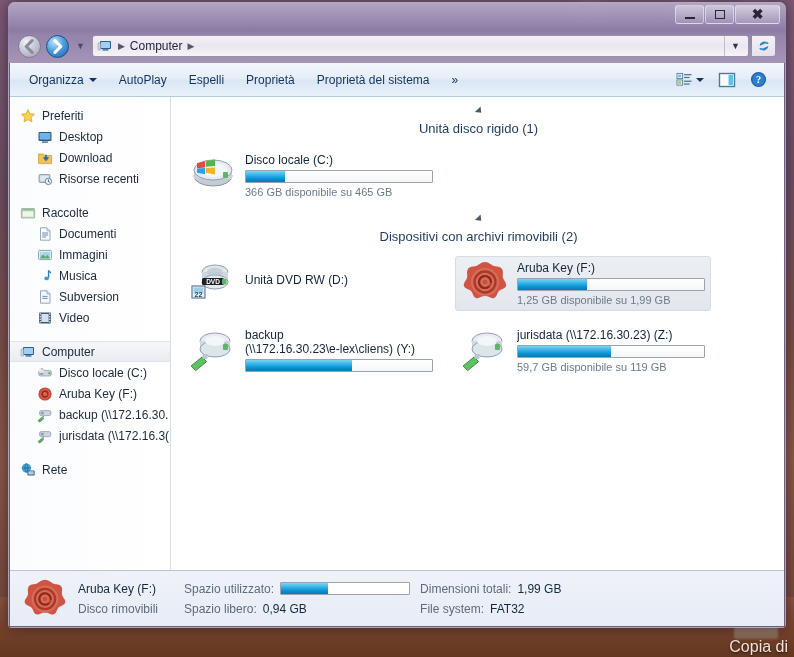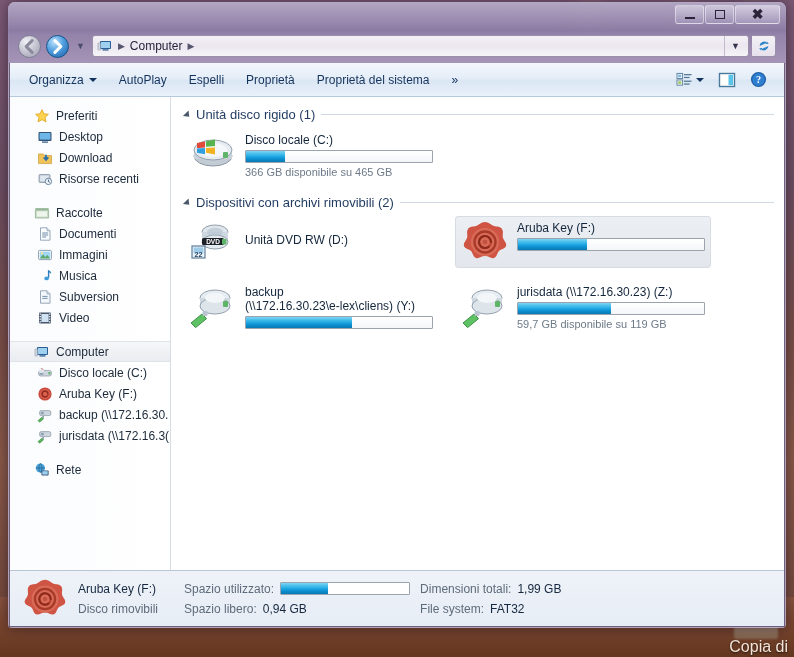--- a/index.html
+++ b/index.html
@@ -332,21 +332,21 @@
     background: linear-gradient(90deg, #fbfcfe 0%, #ffffff 100%);
     border-right: 1px solid #d7dde5;
     padding-top: 8px;
     overflow: hidden;
     position: relative;
   }
   .nav-node {
     display: flex;
     align-items: center;
     height: 21px;
-    padding-left: 24px;
+    padding-left: 10px;
     gap: 6px;
     font-size: 12px;
     color: #1c2a3a;
     white-space: nowrap;
     cursor: default;
     position: relative;
   }
   .nav-node.child { padding-left: 27px; }
   .nav-node.selected {
     background: linear-gradient(180deg, #f6f7f9 0%, #e9ecf1 100%);
@@ -370,20 +370,21 @@
     overflow: hidden;
     position: relative;
     padding: 10px 0 0 12px;
   }
   .group-head {
     display: flex;
     align-items: center;
     gap: 6px;
     margin-bottom: 6px;
     padding-right: 10px;
+    flex-direction: column;
   }
   .grp-arrow {
     width: 0; height: 0;
     border-left: 5px solid #4a5a6a;
     border-top: 4px solid transparent;
     border-bottom: 4px solid transparent;
     transform: rotate(45deg);
     flex: none;
     margin-left: 2px;
   }
@@ -892,20 +893,21 @@
                 <circle cx="24" cy="22" r="6" fill="none" stroke="#b8442f" stroke-width="2.2"></circle>
                 <path d="M30 22 a6 6 0 1 0-2.4 4.8" fill="none" stroke="#8c2a1c" stroke-width="2.2" stroke-linecap="round"></path>
                 <circle cx="24" cy="22" r="2.4" fill="#c05340"></circle>
               </svg>
             </span>
             <div class="tile-body">
               <div class="tile-name">Aruba Key (F:)</div>
               <div class="bar">
                 <div class="bar-fill" style="width: 37%;"></div>
               </div>
+              <div class="tile-sub">1,25 GB disponibile su 1,99 GB</div>
             </div>
           </div>
         </div>
 
         <div class="tiles">
           <div class="tile">
             <span class="tile-ico">
               <svg class="ico-svg" viewBox="0 0 48 44">
                 <ellipse cx="26" cy="14" rx="15" ry="8" fill="#e6ecf1" stroke="#93a0ad" stroke-width="1"></ellipse>
                 <rect x="11" y="14" width="30" height="8" fill="#cfd8e0"></rect>

